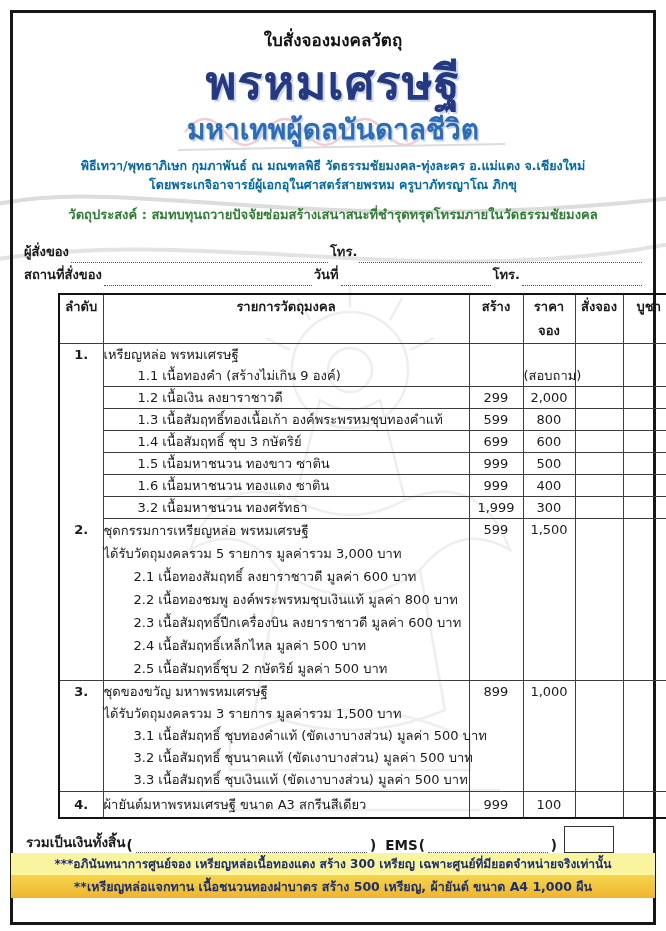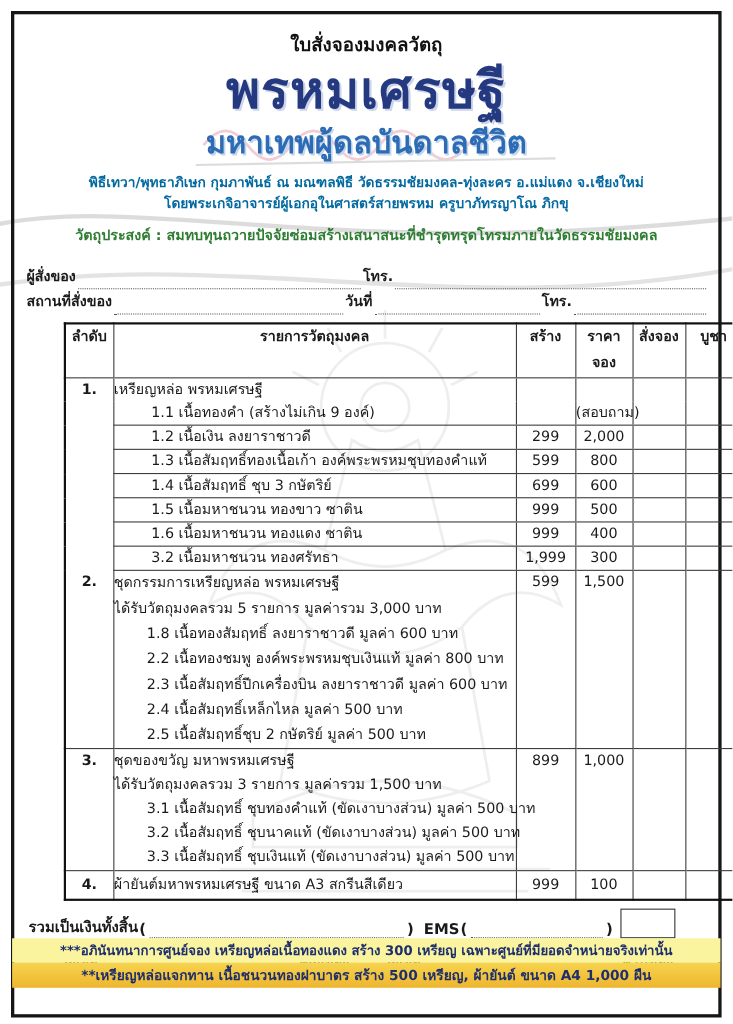--- a/index.html
+++ b/index.html
@@ -205,21 +205,21 @@
           <td class="c-num">300</td>
           <td></td>
           <td></td>
         </tr>
 
         <tr class="hb">
           <td class="c-no">2.</td>
           <td class="c-desc">
             <div class="line">ชุดกรรมการเหรียญหล่อ พรหมเศรษฐี</div>
             <div class="line">ได้รับวัตถุมงคลรวม 5 รายการ มูลค่ารวม 3,000 บาท</div>
-            <div class="line indent2">1.8 เนื้อทองสัมฤทธิ์ ลงยาราชาวดี มูลค่า 600 บาท</div>
+            <div class="line indent2">2.1 เนื้อทองสัมฤทธิ์ ลงยาราชาวดี มูลค่า 600 บาท</div>
             <div class="line indent2">2.2 เนื้อทองชมพู องค์พระพรหมชุบเงินแท้ มูลค่า 800 บาท</div>
             <div class="line indent2">2.3 เนื้อสัมฤทธิ์ปีกเครื่องบิน ลงยาราชาวดี มูลค่า 600 บาท</div>
             <div class="line indent2">2.4 เนื้อสัมฤทธิ์เหล็กไหล มูลค่า 500 บาท</div>
             <div class="line indent2">2.5 เนื้อสัมฤทธิ์ชุบ 2 กษัตริย์ มูลค่า 500 บาท</div>
           </td>
           <td class="c-num pad-top">599</td>
           <td class="c-num pad-top">1,500</td>
           <td></td>
           <td></td>
         </tr>

